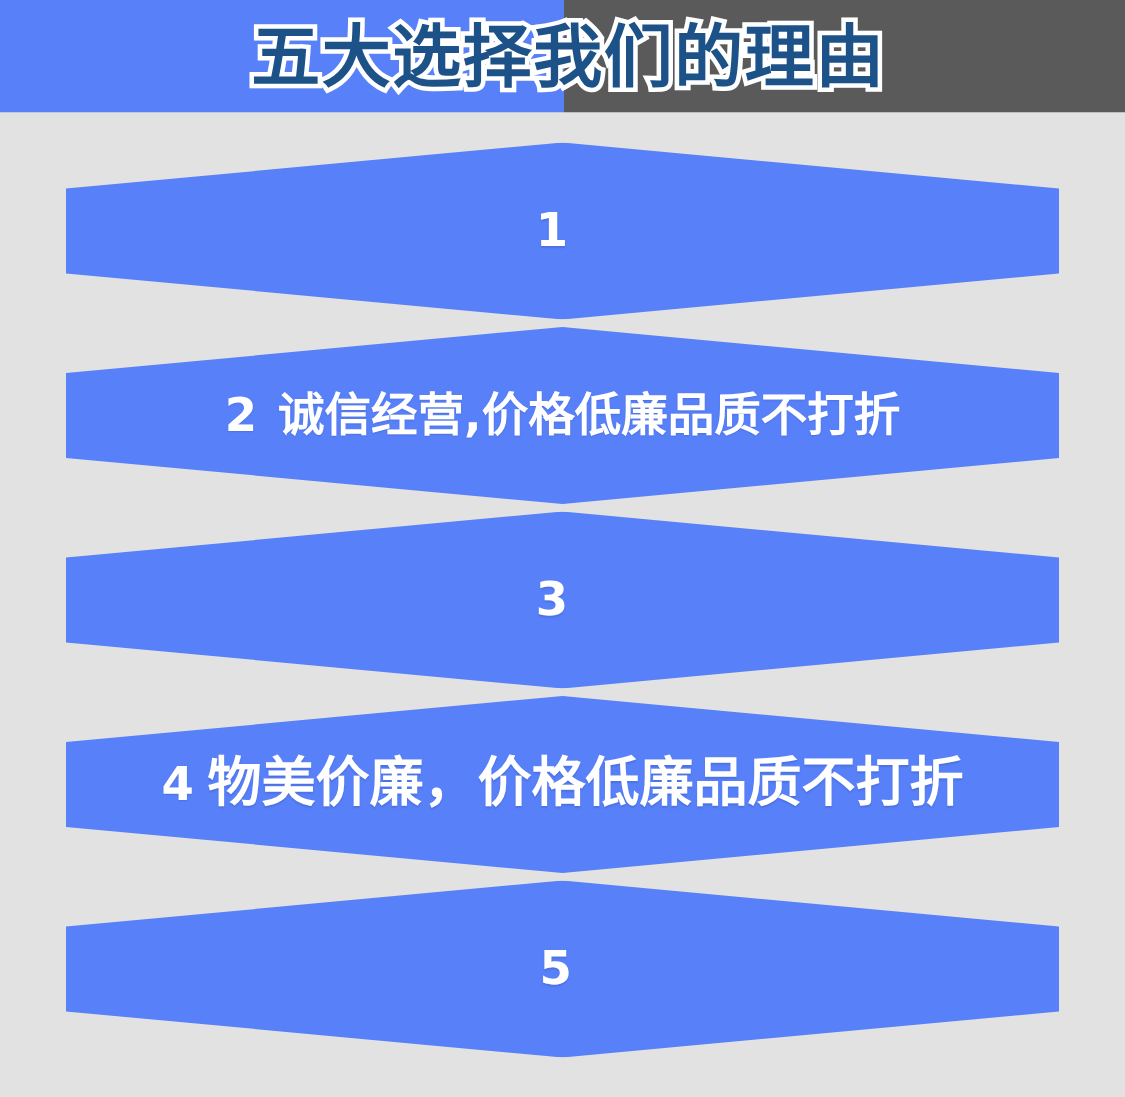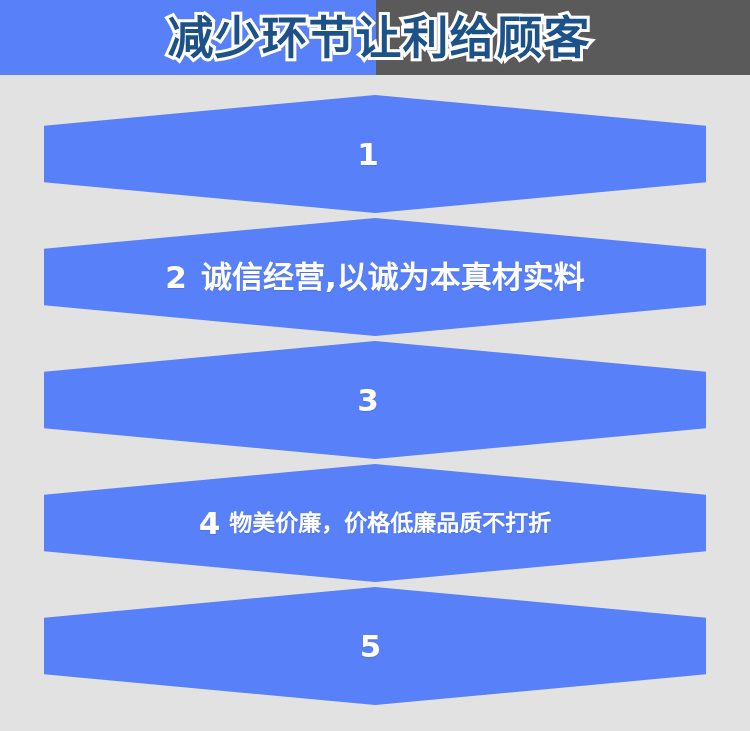--- a/index.html
+++ b/index.html
@@ -138,47 +138,47 @@
   .banner-label {
     font-size: 31px;
     font-weight: bold;
   }
   
   .banner-row.r3 .banner-text,
   .banner-row.r4 .banner-text { font-size: 30px; }
   .banner-row.r3 .banner-num,
   .banner-row.r4 .banner-num { margin-right: 9px; }
   .banner-row.r3 .banner-label,
-  .banner-row.r4 .banner-label { font-size: 23px; text-align: center; }
+  .banner-row.r4 .banner-label { font-size: 36px; text-align: center; }
 </style>
 </head>
 <body>
 
 <div class="page">
 
   <div class="header">
     <div class="header-bg-blue"></div>
     <div class="header-bg-gray"></div>
-    <div class="header-title">减少环节让利给顾客</div>
+    <div class="header-title">五大选择我们的理由</div>
   </div>
 
   <div class="banners">
 
     <div class="banner-row r0">
       <div class="banner-shape"></div>
       <div class="banner-text">
         <span class="banner-num">1</span>
       </div>
     </div>
 
     <div class="banner-row r1">
       <div class="banner-shape"></div>
       <div class="banner-text">
         <span class="banner-num">2</span>
-        <span class="banner-label">诚信经营,以诚为本真材实料</span>
+        <span class="banner-label">诚信经营,价格低廉品质不打折</span>
       </div>
     </div>
 
     <div class="banner-row r2">
       <div class="banner-shape"></div>
       <div class="banner-text">
         <span class="banner-num">3</span>
       </div>
     </div>
 

